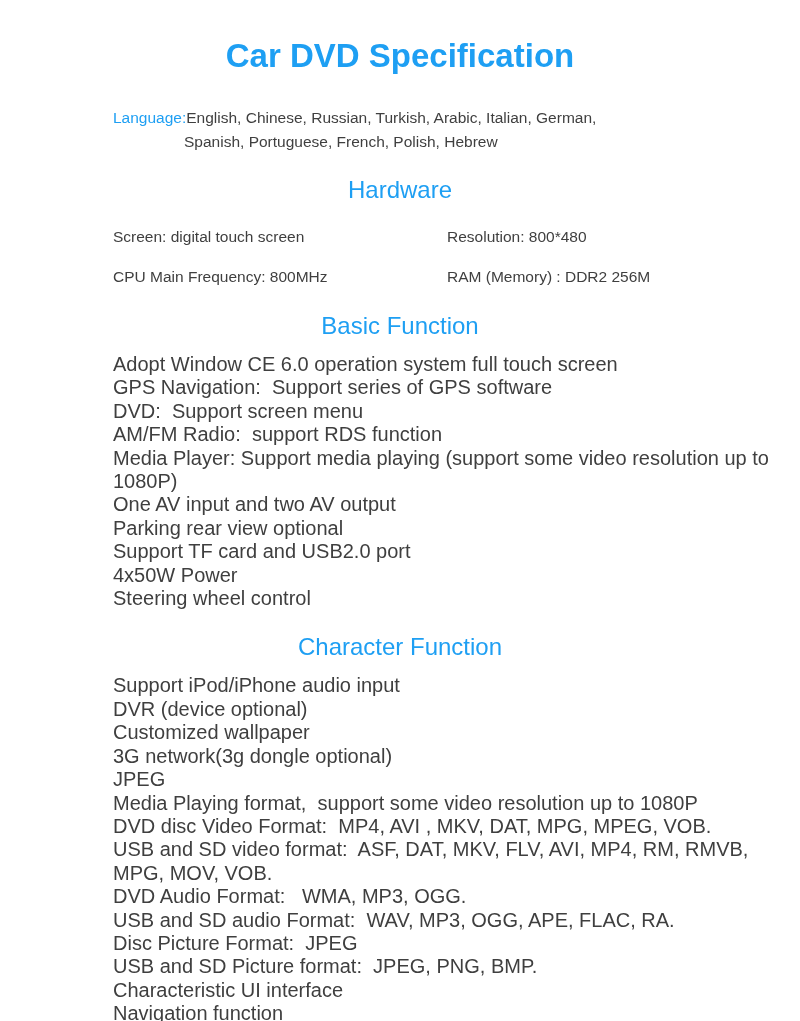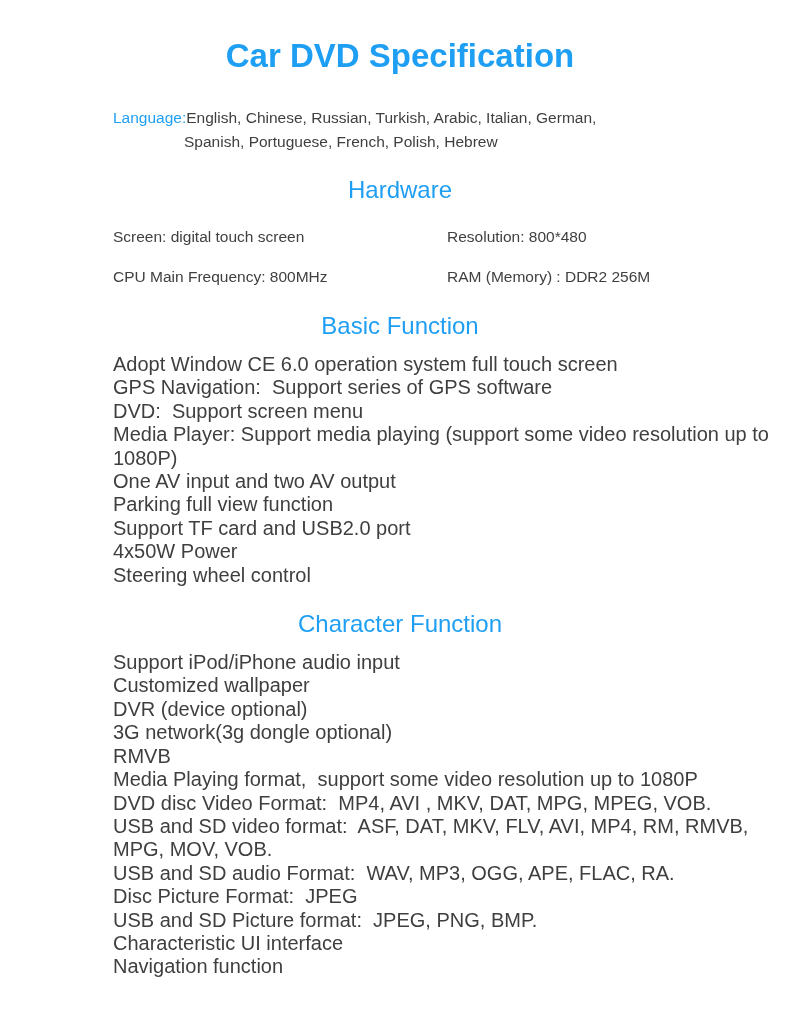--- a/index.html
+++ b/index.html
@@ -77,39 +77,41 @@
     <div>CPU Main Frequency: 800MHz</div>
     <div>RAM (Memory) : DDR2 256M</div>
   </div>
 
   <h2 class="section-heading sp-basic">Basic Function</h2>
 
   <div class="list">
       <div class="line">Adopt Window CE 6.0 operation system full touch screen</div>
       <div class="line">GPS Navigation:  Support series of GPS software</div>
       <div class="line">DVD:  Support screen menu</div>
+      <div class="line">AM/FM Radio:  support RDS function</div>
       <div class="line">Media Player: Support media playing (support some video resolution up to 1080P)</div>
       <div class="line">One AV input and two AV output</div>
-      <div class="line">Parking full view function</div>
+      <div class="line">Parking rear view optional</div>
       <div class="line">Support TF card and USB2.0 port</div>
       <div class="line">4x50W Power</div>
       <div class="line">Steering wheel control</div>
     </div>
 
   <h2 class="section-heading sp-char">Character Function</h2>
 
   <div class="list">
       <div class="line">Support iPod/iPhone audio input</div>
+      <div class="line">DVR (device optional)</div>
       <div class="line">Customized wallpaper</div>
-      <div class="line">DVR (device optional)</div>
       <div class="line">3G network(3g dongle optional)</div>
-      <div class="line">RMVB</div>
+      <div class="line">JPEG</div>
       <div class="line">Media Playing format,  support some video resolution up to 1080P</div>
       <div class="line">DVD disc Video Format:  MP4, AVI , MKV, DAT, MPG, MPEG, VOB.</div>
       <div class="line">USB and SD video format:  ASF, DAT, MKV, FLV, AVI, MP4, RM, RMVB, MPG, MOV, VOB.</div>
+      <div class="line">DVD Audio Format:   WMA, MP3, OGG.</div>
       <div class="line">USB and SD audio Format:  WAV, MP3, OGG, APE, FLAC, RA.</div>
       <div class="line">Disc Picture Format:  JPEG</div>
       <div class="line">USB and SD Picture format:  JPEG, PNG, BMP.</div>
       <div class="line">Characteristic UI interface</div>
       <div class="line">Navigation function</div>
     </div>
 
 </div>
 
 </body></html>

